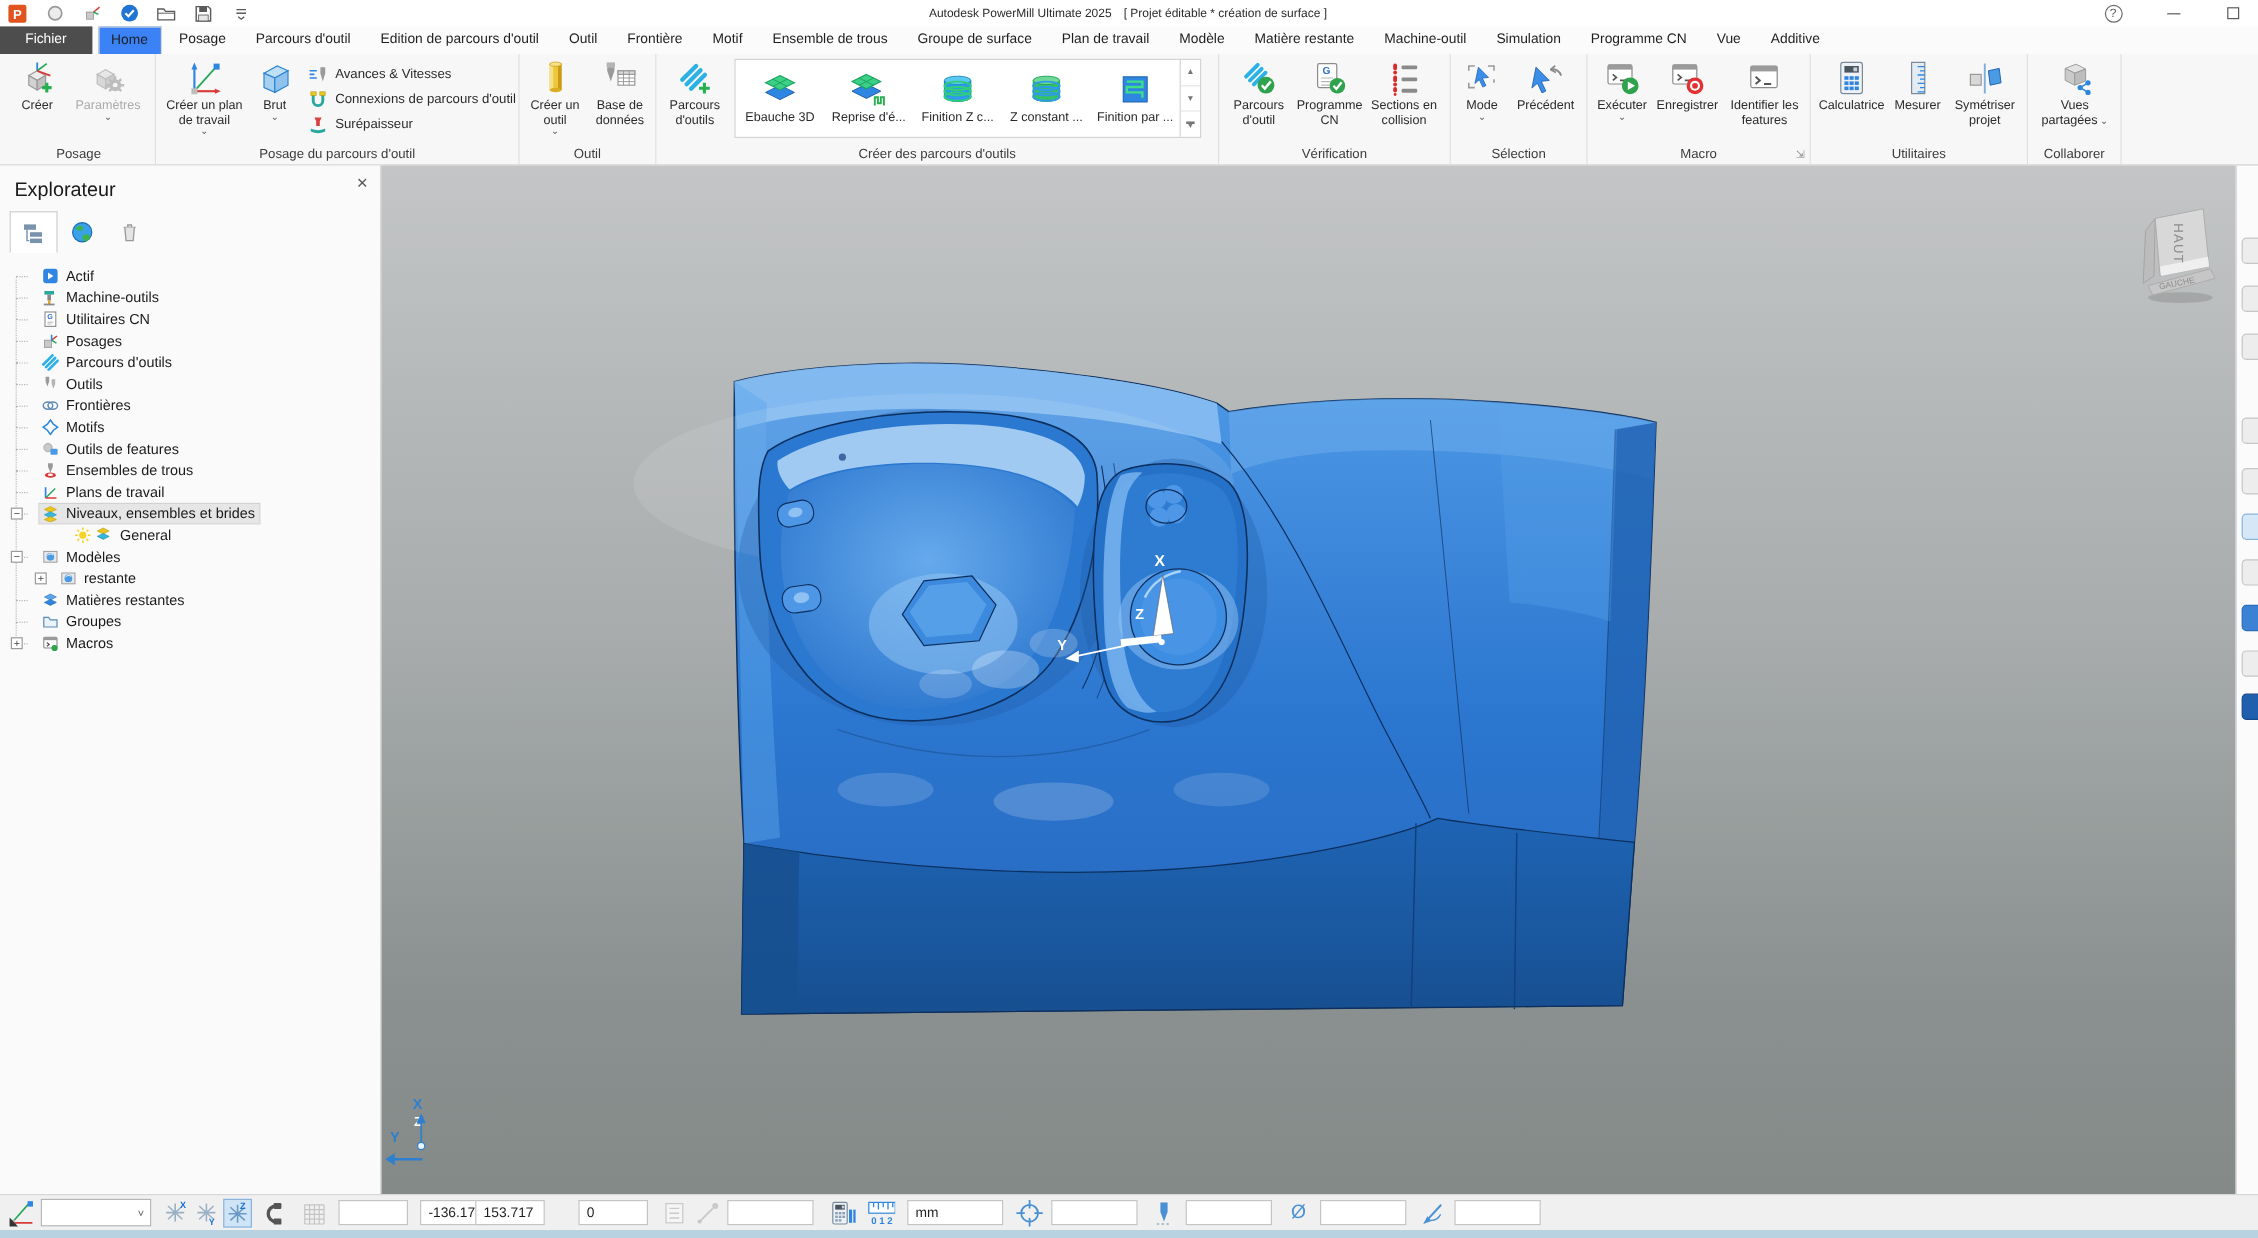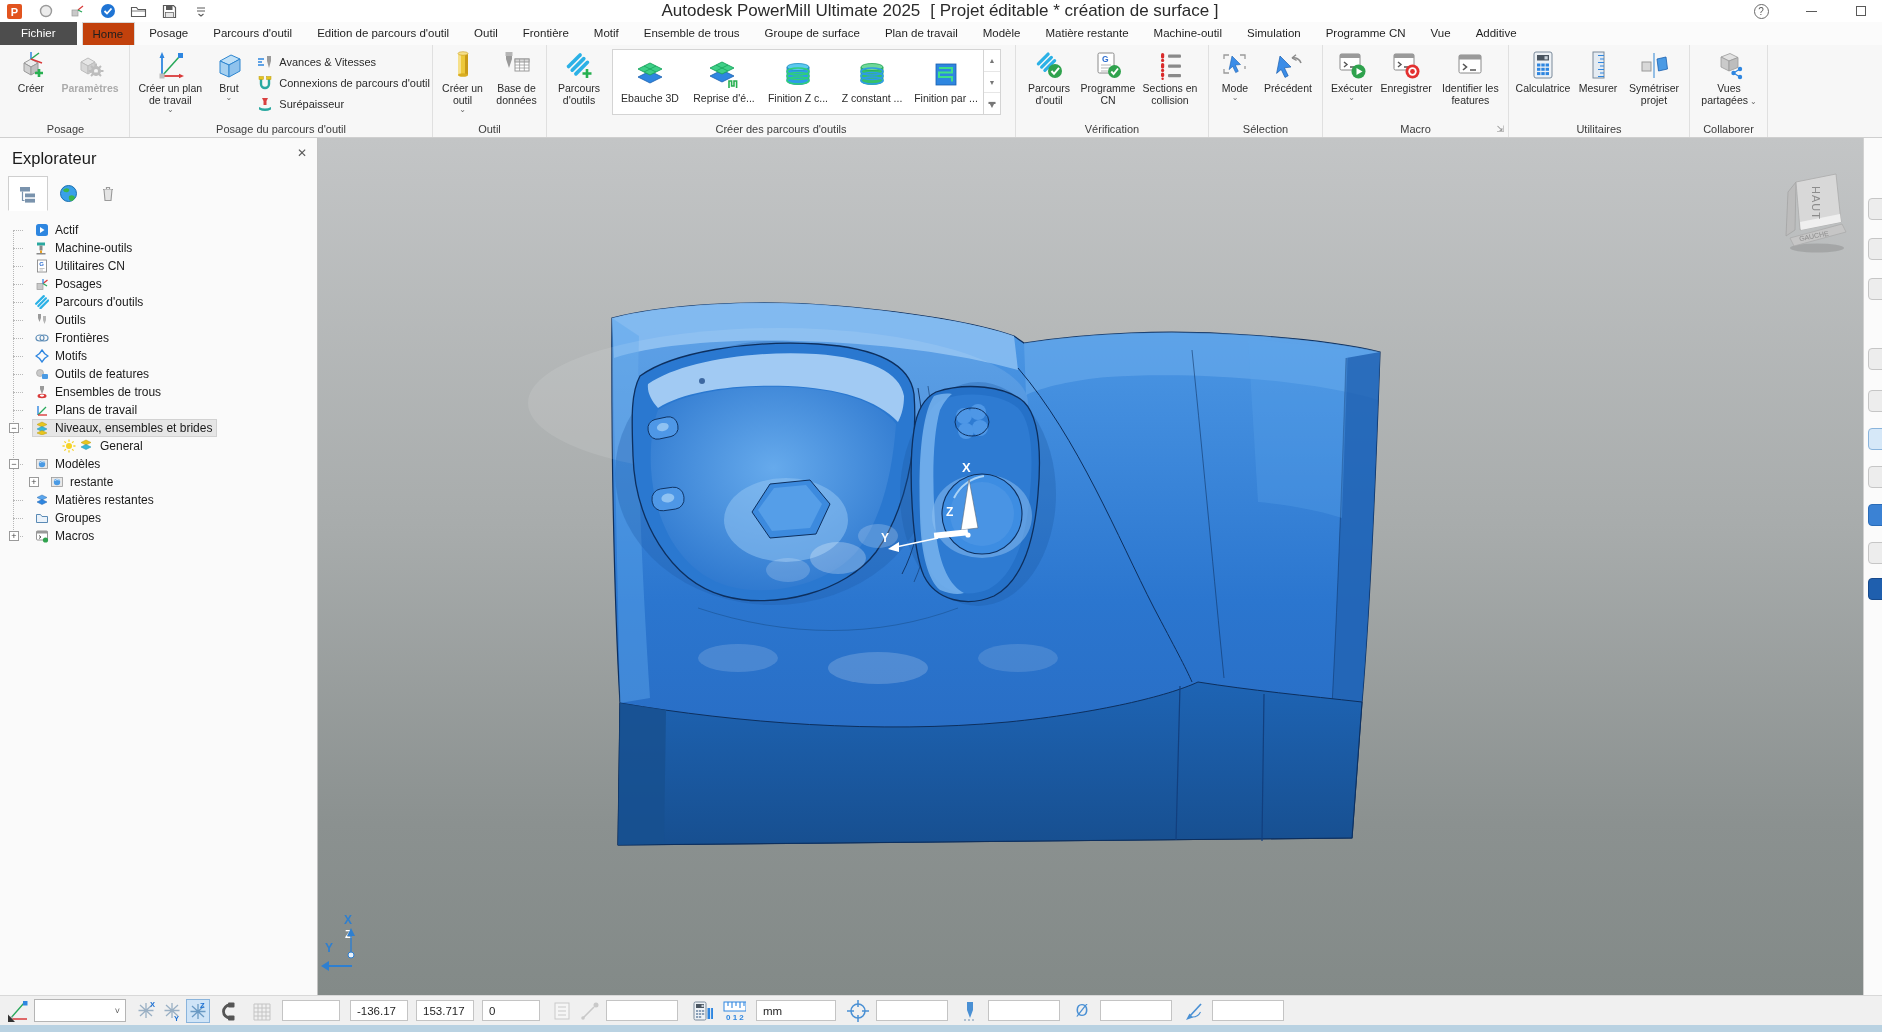--- a/index.html
+++ b/index.html
@@ -5,46 +5,46 @@
   * { margin:0; padding:0; box-sizing:border-box; }
   html,body { width:1882px; height:1032px; overflow:hidden; background:#e8e8e8;
               font-family:"Liberation Sans", sans-serif; }
   .app { position:relative; width:1882px; height:1032px; background:#fff; }
 
   
   .titlebar { position:absolute; left:0; top:0; width:1882px; height:22px; background:#ffffff; }
   .qat { position:absolute; left:6px; top:1px; display:flex; align-items:center; gap:14px; height:20px; }
   .qicon { width:17px; height:17px; display:flex; align-items:center; justify-content:center; }
   .title-center { position:absolute; left:660px; top:0; width:560px; height:22px; display:flex;
-                  align-items:center; justify-content:center; gap:10px; font-size:17px; color:#2b2b2b; white-space:nowrap; }
+                  align-items:center; justify-content:center; gap:10px; font-size:10px; color:#2b2b2b; white-space:nowrap; }
   .winbtns { position:absolute; right:8px; top:0; height:22px; display:flex; align-items:center; gap:24px; }
   .winbtn { width:26px; height:20px; display:flex; align-items:center; justify-content:center;
             color:#5a5a5a; font-size:12px; cursor:default; }
   .helpcirc { width:15px; height:15px; border:1.2px solid #6a6a6a; border-radius:50%;
               display:flex; align-items:center; justify-content:center; font-size:10px; color:#5a5a5a; }
   .maxglyph { width:10px; height:10px; border:1.2px solid #5a5a5a; }
   .minglyph { width:11px; height:0; border-top:1.4px solid #5a5a5a; }
 
   
   .tabrow { position:absolute; left:0; top:22px; width:1882px; height:23px; background:#fbfbfb; display:flex; }
   .tab { padding:0 11px; font-size:11.5px; line-height:22px; color:#1f1f1f; white-space:nowrap; margin-right:3px; }
   .tab.fichier { background:#4d4d4d; color:#fff; padding:0 21px; margin-right:5px; }
-  .tab.home { background:#c2410c; border:1px solid #d8d8d8; border-bottom:none;padding-left:10px; }
+  .tab.home { background:#3b82f6; border:1px solid #d8d8d8; border-bottom:none;padding-left:10px; }
 
   
   .ribbon { position:absolute; left:0; top:45px; width:1882px; height:93px; background:#f7f7f7;
             border-bottom:1px solid #cfcfcf; }
   .rgroup { position:absolute; top:0; height:92px; border-right:1px solid #e0e0e0; }
   .gbody  { display:flex; align-items:flex-start; padding:2px 2px 0 3px; }
   .glabel { position:absolute; bottom:2px; left:0; width:100%; text-align:center;
             font-size:11px; color:#3c3c3c; white-space:nowrap; }
   .lbtn { display:flex; flex-direction:column; align-items:center; padding:2px 2px 0; border-radius:3px; }
   .lbtn .ricon { width:30px; height:30px; margin:1px 0 2px; }
   .bcap { font-size:10.5px; line-height:12px; text-align:center; color:#2b2b2b; }
-  .lbtn.disabled .bcap { color:#ababab;font-weight:bold; }
+  .lbtn.disabled .bcap { color:#ababab; }
   .chev { display:block; text-align:center; font-size:8px; color:#6a6a6a; line-height:7px; }
   .chev.inline { display:inline; margin-left:2px; }
   .stack { display:flex; flex-direction:column; gap:5px; margin:7px 0 0 7px; }
   .srow { display:flex; align-items:center; gap:6px; font-size:11px; color:#2b2b2b; white-space:nowrap; }
   .srow svg { flex:0 0 auto; }
   .gallery { display:flex; background:#fff; border:1px solid #d4d4d4; height:66px; margin:2px 0 0 4px; }
   .gitem { width:74px; display:flex; flex-direction:column; align-items:center; justify-content:center; gap:3px; }
   .gcap { font-size:10.5px; color:#2b2b2b; white-space:nowrap; }
   .gscroll { width:17px; border-left:1px solid #d4d4d4; display:flex; flex-direction:column; }
   .gsbtn { flex:1; display:flex; align-items:center; justify-content:center; font-size:7px;
@@ -1018,21 +1018,21 @@
       <svg width="22" height="22">
           <g stroke="#c4c4c4" stroke-width="1">
             <path d="M3 4h16 M3 8h16 M3 12h16 M3 16h16 M3 20h16 M3 4v16 M7 4v16 M11 4v16 M15 4v16 M19 4v16"></path>
           </g>
         </svg>
     </span>
     <div class="sfield" style="left:282px;width:58px"></div>
     <div class="sfield" style="left:350px;width:58px">
         <span>-136.17</span>
       </div>
-    <div class="sfield" style="left:416px;width:58px">
+    <div class="sfield" style="left:396px;width:58px">
         <span>153.717</span>
       </div>
     <div class="sfield" style="left:482px;width:58px">
         <span>0</span>
       </div>
     <span class="sicon" style="left:550px">
       <svg width="22" height="22">
           <rect x="4" y="3" width="14" height="16" fill="#f5f5f5" stroke="#c9c9c9"></rect>
           <path d="M7 7h8 M7 11h8 M7 15h8" stroke="#c9c9c9" stroke-width="1.2"></path>
         </svg>

